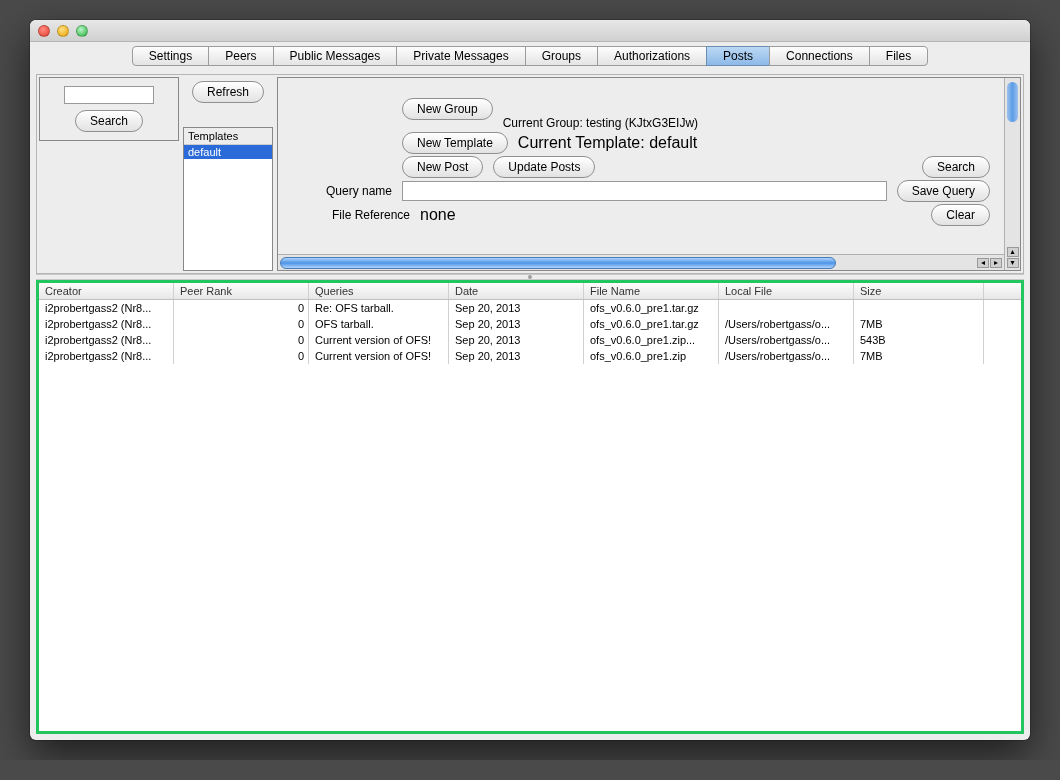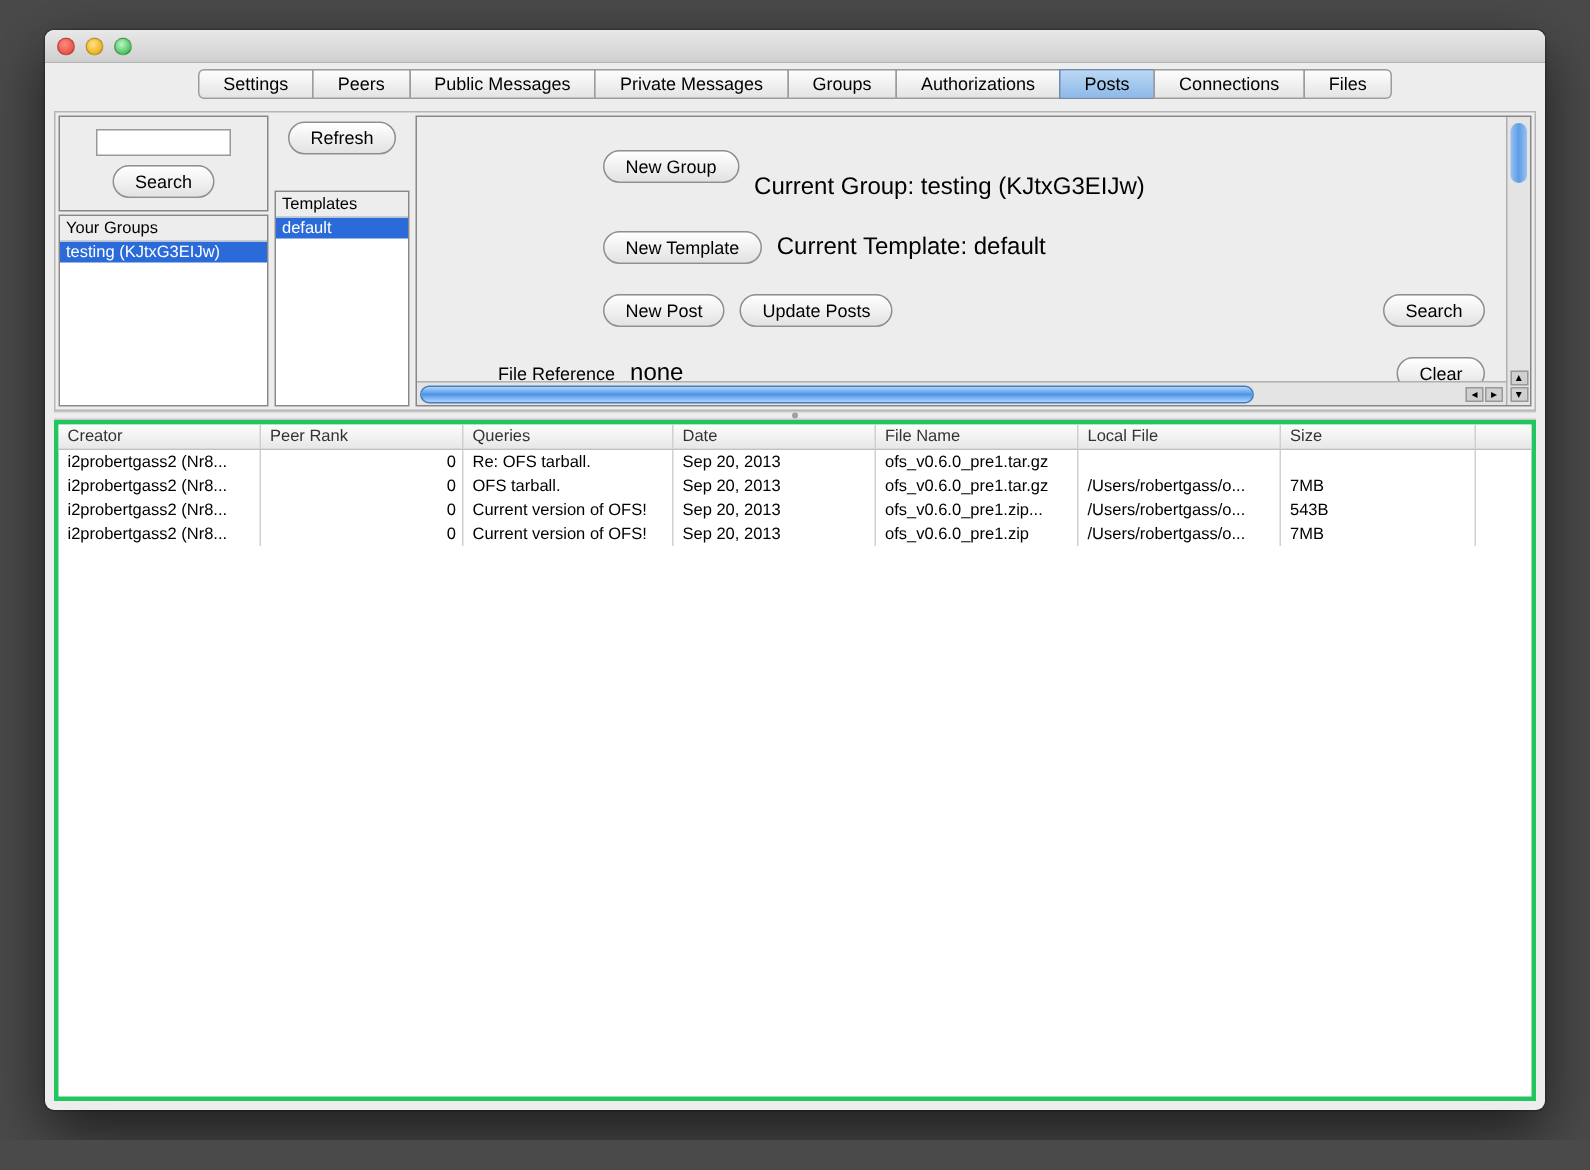--- a/index.html
+++ b/index.html
@@ -137,21 +137,21 @@
       position:relative;
       overflow:hidden;
       display:flex;
     }
     .main-scroll {
       flex:1;
       overflow:hidden;
       padding:10px 14px;
       display:flex;
       flex-direction:column;
-      gap:20px;
+      gap:2px;
     }
     .row { display:flex; align-items:center; gap:10px; }
     .row-label { text-align:right; font-size:12px; min-width:100px;}
     .aqua-btn {
       display:inline-flex; align-items:center; justify-content:center;
       background: linear-gradient(#ffffff,#e2e2e2);
       border:1px solid #8f8f8f;
       border-radius: 12px;
       height: 22px;
       padding: 0 14px;
@@ -257,59 +257,58 @@
   <div class="content">
 
     <div class="upper">
 
 
       <div class="groups-panel">
         <div class="groups-top">
           <input type="text" value="" style="">
           <div class="aqua-btn">Search</div>
         </div>
-        <div class="groups-bottom">
-          <div class="pane-header">Your Groups</div>
-          <div class="pane-body">
-            <div class="group-list-item">testing (KJtxG3EIJw)</div>
-          </div>
-        </div>
       </div>
 
       <div class="templates-panel">
         <div class="templates-top">
           <div class="aqua-btn">Refresh</div>
         </div>
         <div class="templates-box">
           <div class="pane-header">Templates</div>
           <div class="pane-body">
             <div class="template-item">default</div>
           </div>
         </div>
       </div>
 
       <div class="main-panel">
         <div class="main-scroll">
           <div class="row">
             <div style="width:100px"></div>
             <div class="aqua-btn">New Group</div>
-            <span style="font-size:16px;margin-top:28px;">Current Group: testing (KJtxG3EIJw)</span>
+            <span style="font-size:12px;margin-top:28px;">Current Group: testing (KJtxG3EIJw)</span>
           </div>
           <div class="row">
             <div style="width:100px"></div>
             <div class="aqua-btn">New Template</div>
             <span style="font-size:16px;">Current Template: default</span>
           </div>
           <div class="row">
             <div style="width:100px"></div>
             <div class="aqua-btn">New Post</div>
             <div class="aqua-btn">Update Posts</div>
             <div class="main-right-btns">
               <div class="aqua-btn">Search</div>
             </div>
+          </div>
+          <div class="row">
+            <div class="row-label">Query name</div>
+            <input class="text-input" type="text" value="" style="">
+            <div class="aqua-btn">Save Query</div>
           </div>
           <div class="row">
             <div class="row-label" style="min-width:auto; margin-left:40px;">File Reference</div>
             <span style="font-size:16px;">none</span>
             <div class="main-right-btns">
               <div class="aqua-btn">Clear</div>
             </div>
           </div>
         </div>
         <div class="vscroll">

